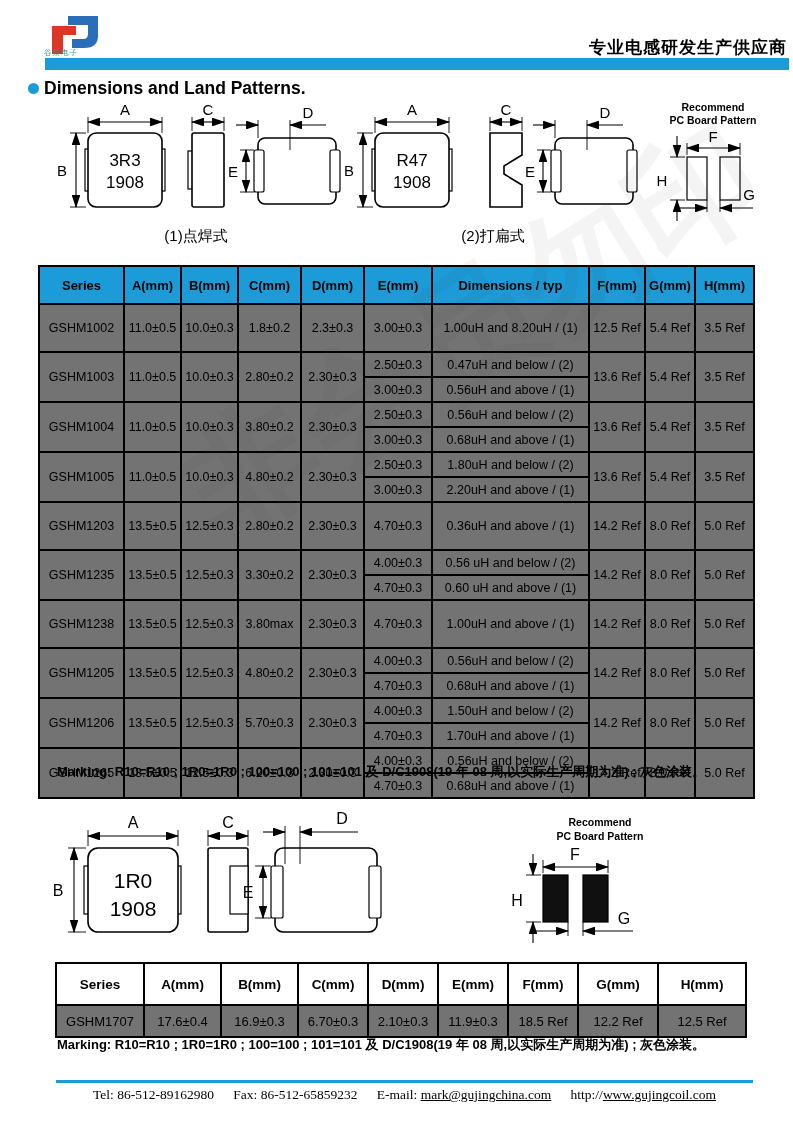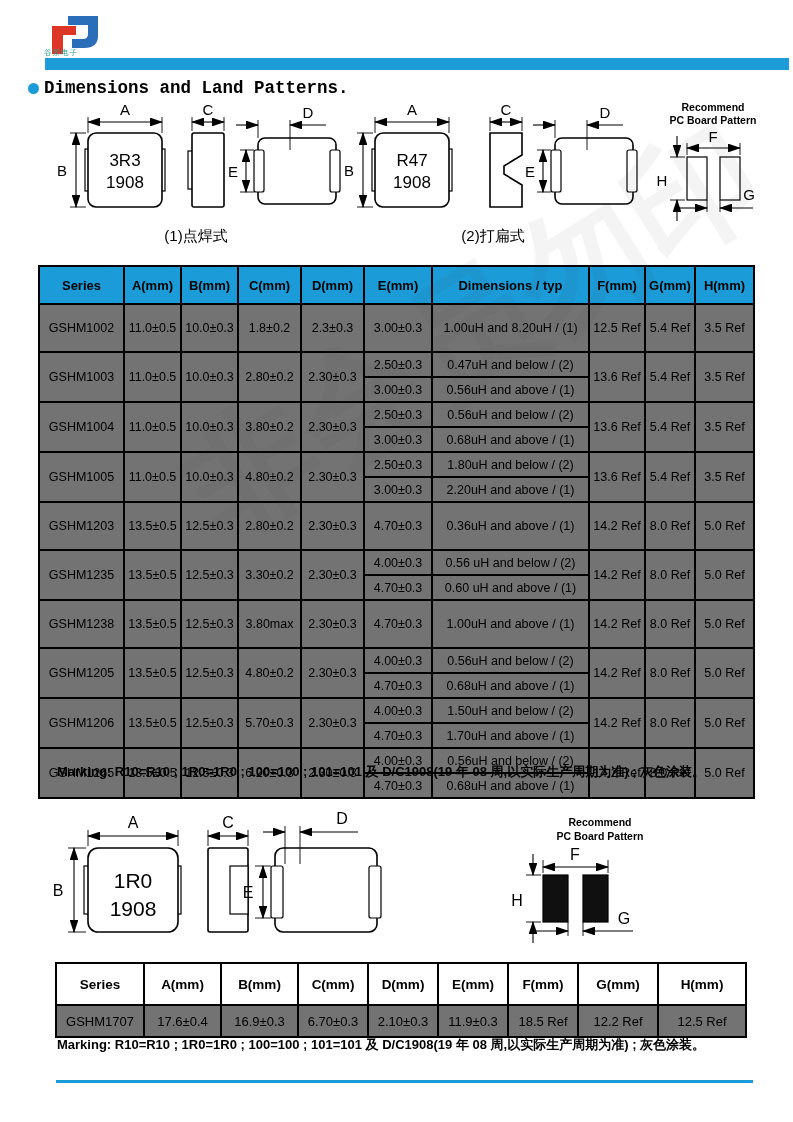--- a/index.html
+++ b/index.html
@@ -6,21 +6,21 @@
   .page{position:relative;width:793px;height:1122px;background:#fff;overflow:hidden;
         font-family:"Liberation Sans",sans-serif;color:#000;}
   
   .logo-wrap{position:absolute;left:44px;top:14px;width:70px;}
   .logo-caption{position:absolute;left:44px;top:48px;font-size:7.5px;color:#2a9d8f;letter-spacing:1px;white-space:nowrap;}
   .tagline{position:absolute;right:6px;top:36px;font-size:17px;font-weight:bold;letter-spacing:1px;}
   .blue-bar{position:absolute;left:45px;top:58px;width:744px;height:12px;background:#1b9cd8;}
   
   .section-title{position:absolute;left:28px;top:78px;display:flex;align-items:center;}
   .bullet{width:11px;height:11px;border-radius:50%;background:#1b9cd8;margin-right:5px;}
-  .title-text{font-family:Liberation Mono, monospace;font-weight:bold;font-size:17.5px;}
+  .title-text{font-family:Liberation Sans, sans-serif;font-weight:bold;font-size:17.5px;}
   
   .drawings1{position:absolute;left:0;top:98px;}
   .drawings2{position:absolute;left:0;top:790px;}
   svg text{font-family:"Liberation Sans",sans-serif;fill:#000;}
   .dim-label{font-size:15px;}
   .dim-label2{font-size:16px;}
   .marking-sm{font-size:17px;}
   .marking-lg{font-size:21px;}
   .caption{font-size:15px;}
   .pcb-title{font-size:10.5px;font-weight:bold;text-anchor:middle;}
@@ -58,20 +58,21 @@
 
 <div class="page">
 
   <div class="logo-wrap">
     <svg width="62" height="44" viewBox="0 0 62 44">
       <path d="M24 2 h30 v20 q0 12 -14 12 h-12 v-9 h11 q5 0 5 -5 v-9 h-20 z" fill="#2a6db8"></path>
       <path d="M8 12 h24 v9 h-13 v19 h-11 z" fill="#dd3526"></path>
     </svg>
   </div>
   <div class="logo-caption">谷景电子</div>
+  <div class="tagline">专业电感研发生产供应商</div>
   <div class="blue-bar"></div>
 
   <div class="section-title">
     <span class="bullet"></span>
     <span class="title-text">Dimensions and Land Patterns.</span>
   </div>
 
   <svg class="drawings1" width="793" height="160" viewBox="0 0 793 160">
     <defs>
       <marker id="ar1" orient="auto-start-reverse" markerWidth="12" markerHeight="8" refX="11" refY="4">
@@ -472,14 +473,20 @@
           <td>12.5 Ref</td>
         </tr>
       </tbody>
   </table>
 
   <div id="marking2" class="marking-note">Marking: R10=R10 ; 1R0=1R0 ; 100=100 ; 101=101  及  D/C1908(19 年 08 周,以实际生产周期为准) ;  灰色涂装。</div>
 
   <div class="watermark">非会员勿印</div>
 
   <div class="footer-line"></div>
+  <div class="footer-text">
+    <span class="footer-seg"><span>Tel:  </span><span>86-512-89162980</span></span>
+    <span class="footer-seg"><span>Fax:  </span><span>86-512-65859232</span></span>
+    <span class="footer-seg"><span>E-mail:  </span><a href="#">mark@gujingchina.com</a></span>
+    <span class="footer-seg"><span>http://</span><a href="#">www.gujingcoil.com</a></span>
+  </div>
 
 </div>
 
 </body></html>

